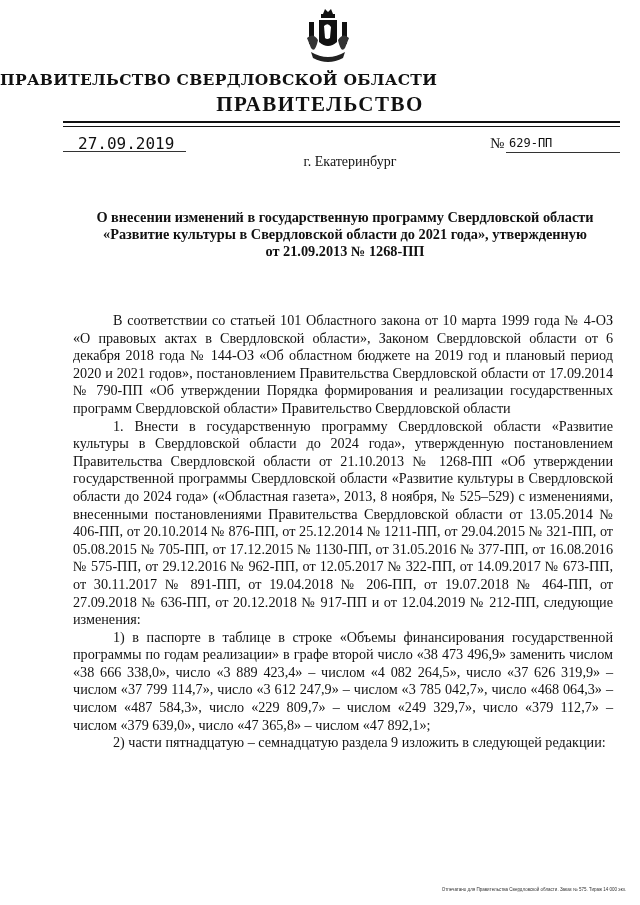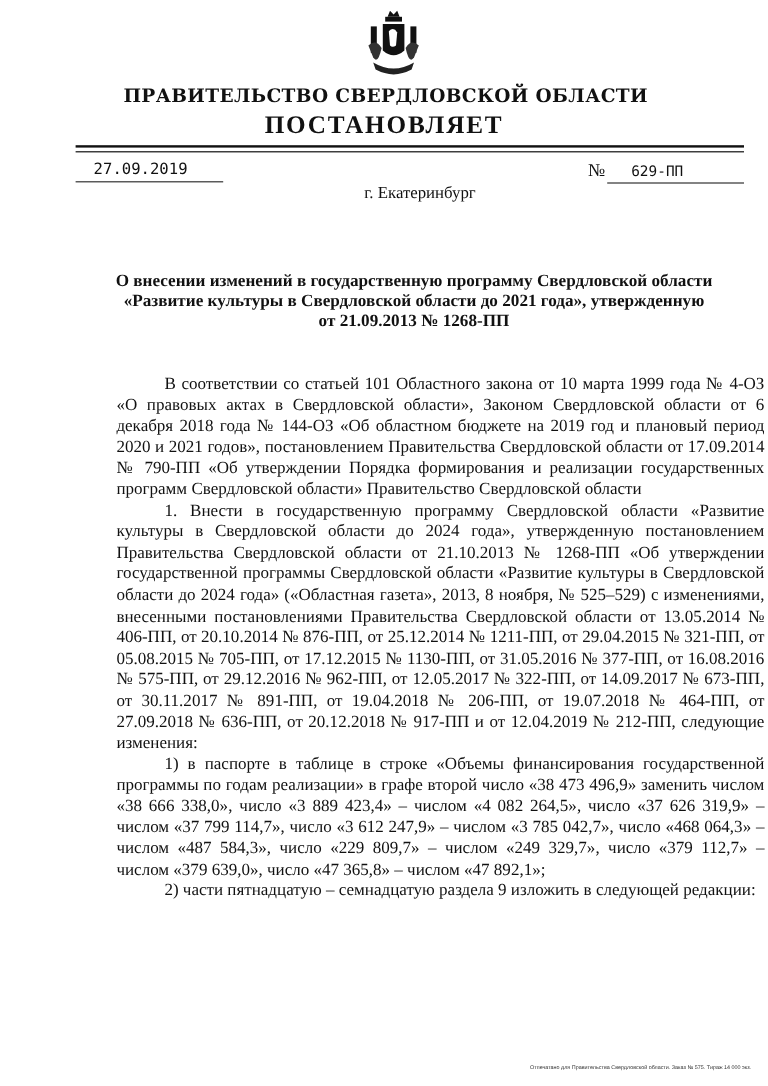--- a/index.html
+++ b/index.html
@@ -1,35 +1,35 @@
 <!DOCTYPE html>
 <html><head>
 <meta charset="utf-8">
 <style>
   html, body { margin: 0; padding: 0; background: #ffffff; }
   body { width: 640px; height: 905px; position: relative; overflow: hidden; color: #111; }
   .page { position: absolute; left: 0; top: 0; width: 640px; height: 905px; }
   .emblem { position: absolute; left: 305px; top: 8px; width: 46px; height: 60px; }
-  .gov-title { position: absolute; left: 0; width: 540px; top: 70px; text-align: right;
+  .gov-title { position: absolute; left: 0; width: 540px; top: 70px; text-align: left;
     font-family: "DejaVu Serif", serif; font-weight: bold; font-size: 15.5px; letter-spacing: 0.3px; }
   .doc-type { position: absolute; left: 0; width: 640px; top: 92px; text-align: center;
     font-family: "Liberation Serif", serif; font-weight: bold; font-size: 21px; letter-spacing: 1.5px; }
   .rule-thick { position: absolute; left: 63px; top: 121px; width: 557px; height: 2px; background: #111; }
   .rule-thin { position: absolute; left: 63px; top: 126px; width: 557px; height: 1px; background: #111; }
-  .date { position: absolute; left: 78px; top: 134px; font-family: "DejaVu Sans Mono", monospace; font-size: 13px; }
+  .date { position: absolute; left: 78px; top: 134px; font-family: "DejaVu Sans Mono", monospace; font-size: 16px; }
   .date-line { position: absolute; left: 63px; top: 151px; width: 123px; height: 1px; background: #333; }
   .num-sign { position: absolute; left: 490px; top: 135px; font-family: "Liberation Serif", serif; font-size: 15px; }
-  .num-value { position: absolute; left: 526px; top: 136px; font-family: "DejaVu Sans Mono", monospace; font-size: 12px; }
+  .num-value { position: absolute; left: 509px; top: 136px; font-family: "DejaVu Sans Mono", monospace; font-size: 12px; }
   .num-line { position: absolute; left: 506px; top: 152px; width: 114px; height: 1px; background: #333; }
   .city { position: absolute; left: 0; width: 640px; top: 154px; text-align: center; padding-left: 60px; box-sizing: border-box;
     font-family: "Liberation Serif", serif; font-size: 14px; }
-  .subject { position: absolute; left: 60px; width: 570px; top: 226px; text-align: center;
+  .subject { position: absolute; left: 60px; width: 570px; top: 209px; text-align: center;
     font-family: "Liberation Serif", serif; font-weight: bold; font-size: 14.3px; line-height: 16.8px; }
   .body-text { position: absolute; left: 73px; width: 540px; font-family: "Liberation Serif", serif; font-size: 14.2px;
-    line-height: 17.6px; text-align: justify; margin-left: 24px; }
+    line-height: 17.6px; text-align: justify; }
   .p1 { top: 312px; }
   .indent { text-indent: 40px; margin: 0; }
   .postanov { font-weight: bold; font-size: 15px; margin: 0; letter-spacing: 0.3px; }
   .footer { position: absolute; right: 14px; top: 887px; font-family: "Liberation Sans", sans-serif; font-size: 4.5px; color: #333; }
   p { margin: 0; }
 </style>
 </head>
 <body>
 
 <div class="page">
@@ -40,21 +40,21 @@
     <rect x="4" y="14" width="5" height="22" fill="#111"></rect>
     <rect x="37" y="14" width="5" height="22" fill="#111"></rect>
     <path d="M14 12 H32 V34 Q23 42 14 34 Z" fill="#111"></path>
     <path d="M19 18 Q23 14 26 19 L25 30 Q22 32 20 30 Z" fill="#fff"></path>
     <path d="M2 30 Q8 24 13 32 Q10 46 6 40 Z" fill="#333"></path>
     <path d="M44 30 Q38 24 33 32 Q36 46 40 40 Z" fill="#333"></path>
     <path d="M6 44 Q23 54 40 44 L38 50 Q23 58 8 50 Z" fill="#222"></path>
   </svg>
 
   <div class="gov-title">ПРАВИТЕЛЬСТВО СВЕРДЛОВСКОЙ ОБЛАСТИ</div>
-  <div class="doc-type">ПОСТАНОВЛЯЕТ</div>
+  <div class="doc-type">ПРАВИТЕЛЬСТВО</div>
   <div class="rule-thick"></div>
   <div class="rule-thin"></div>
 
   <div class="date">27.09.2019</div>
   <div class="date-line"></div>
   <div class="num-sign">№</div>
   <div class="num-value">629-ПП</div>
   <div class="num-line"></div>
   <div class="city">г. Екатеринбург</div>
 

